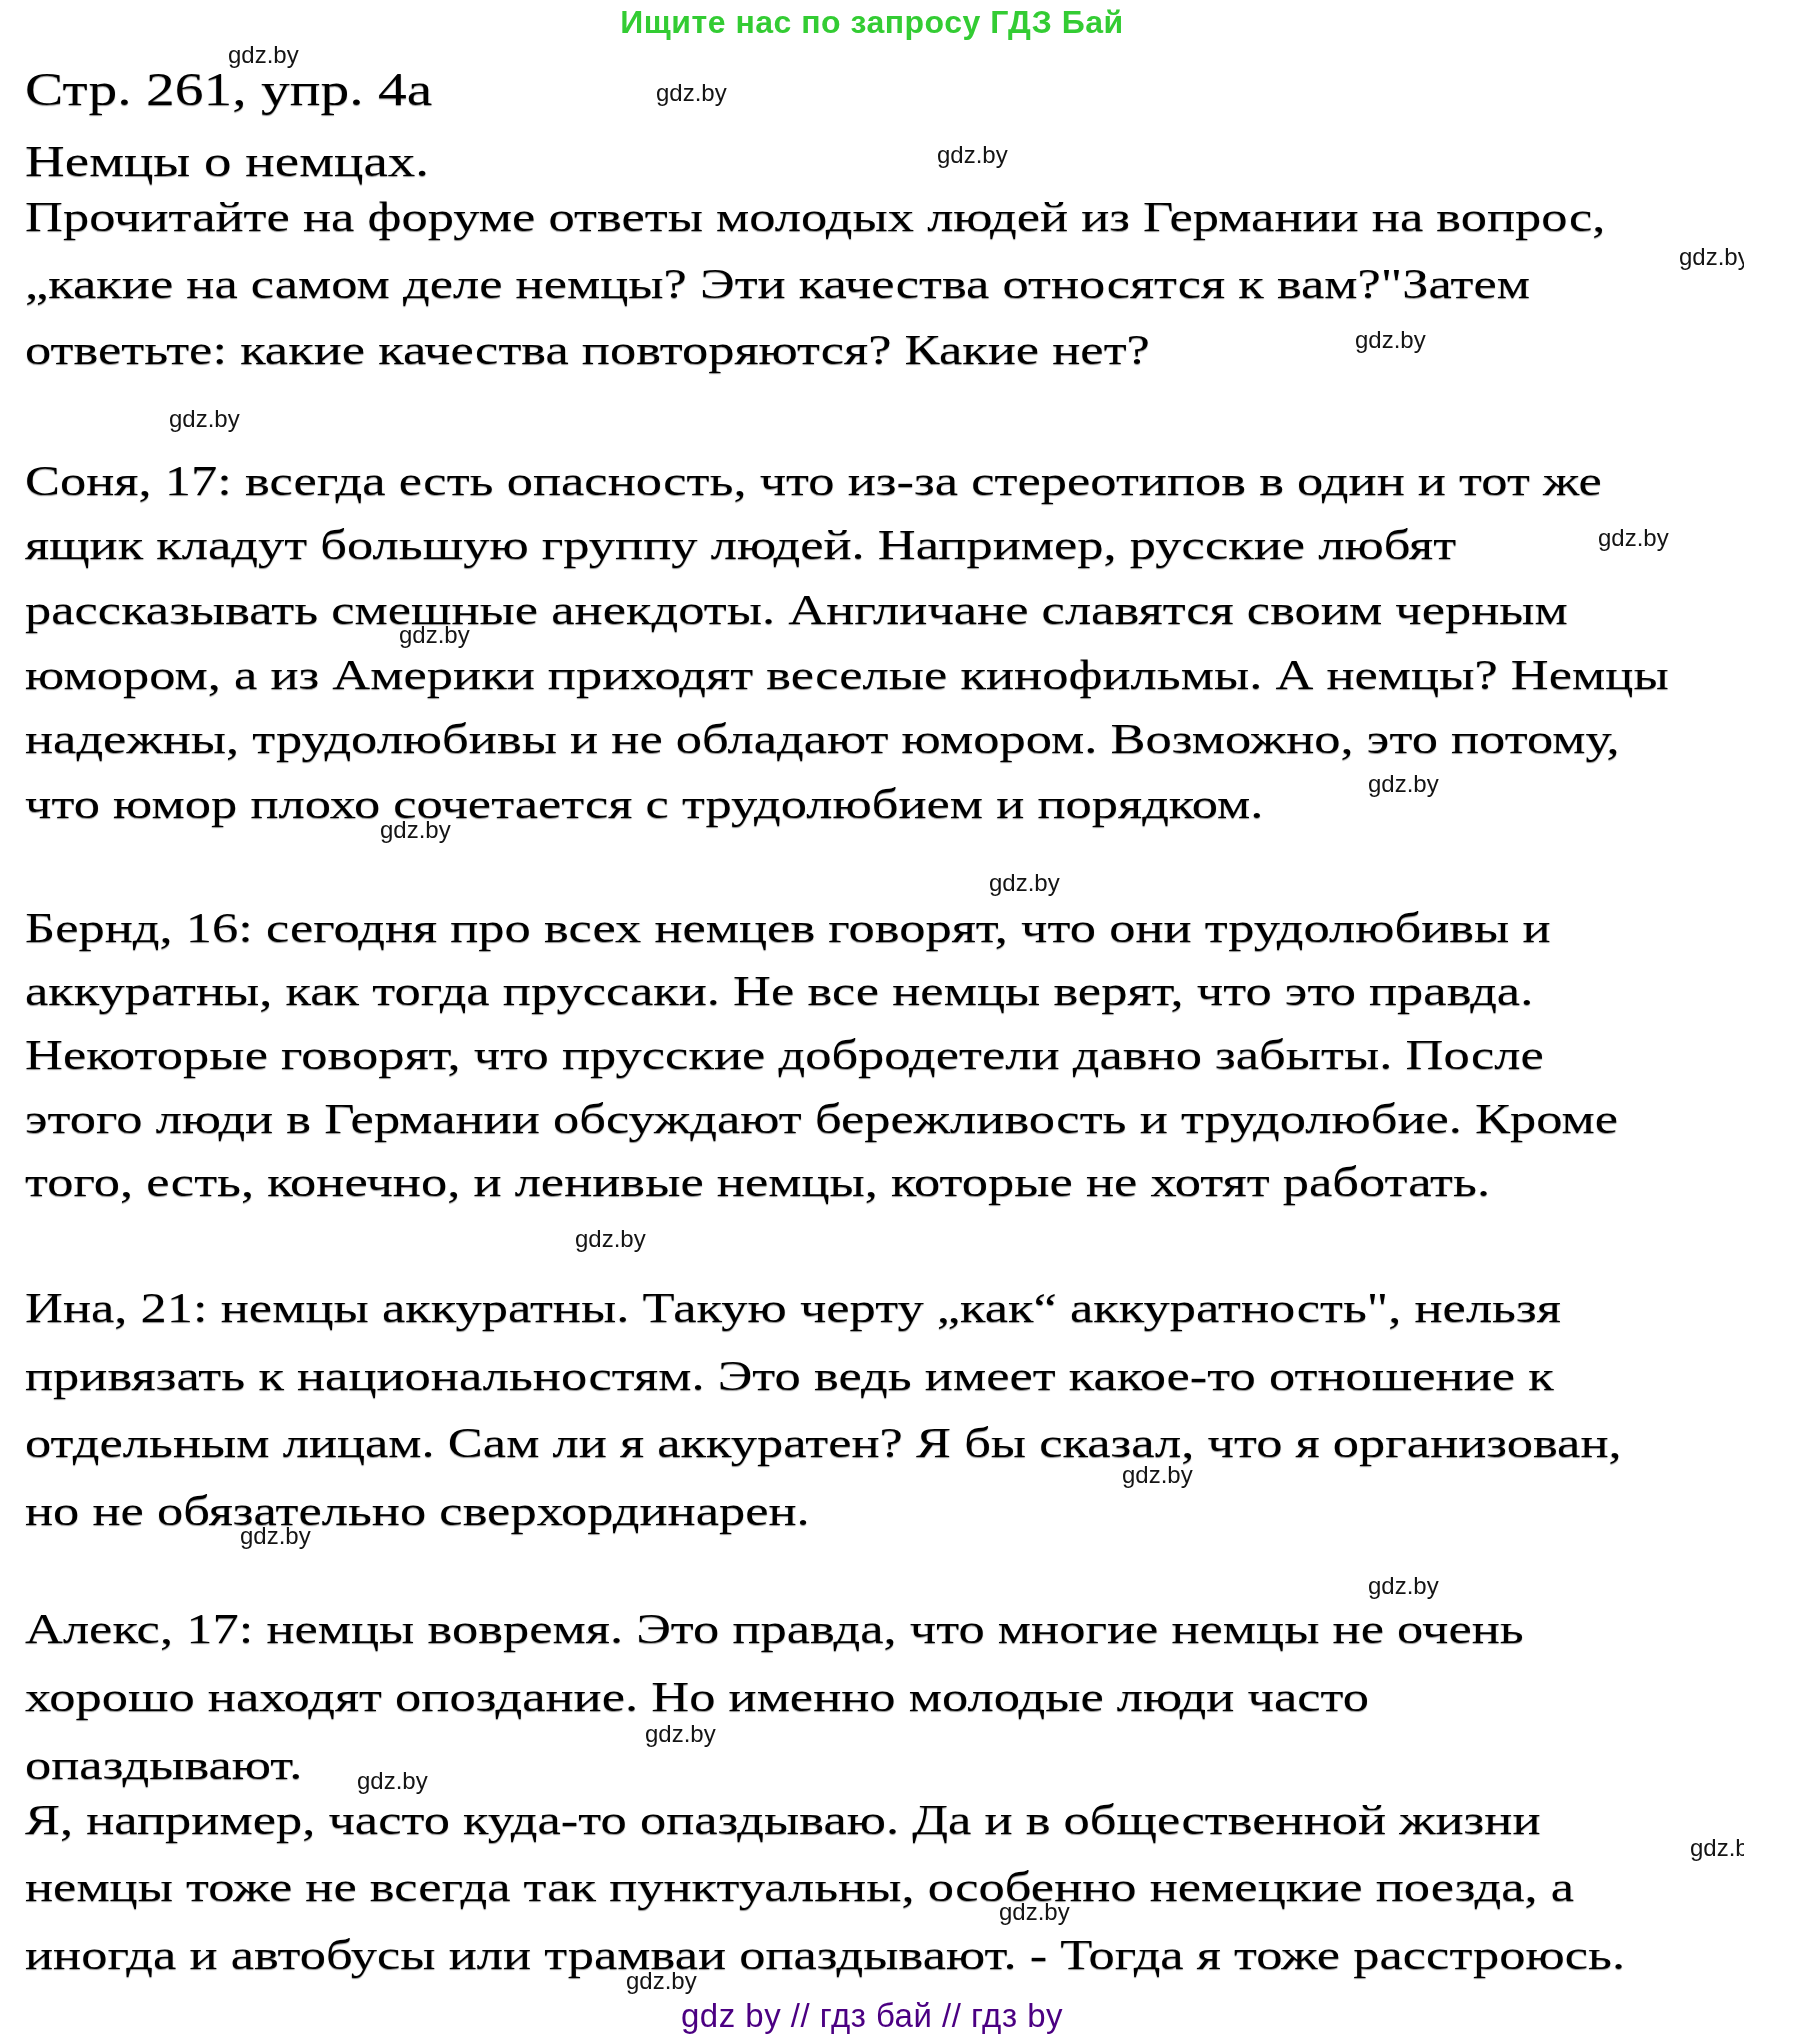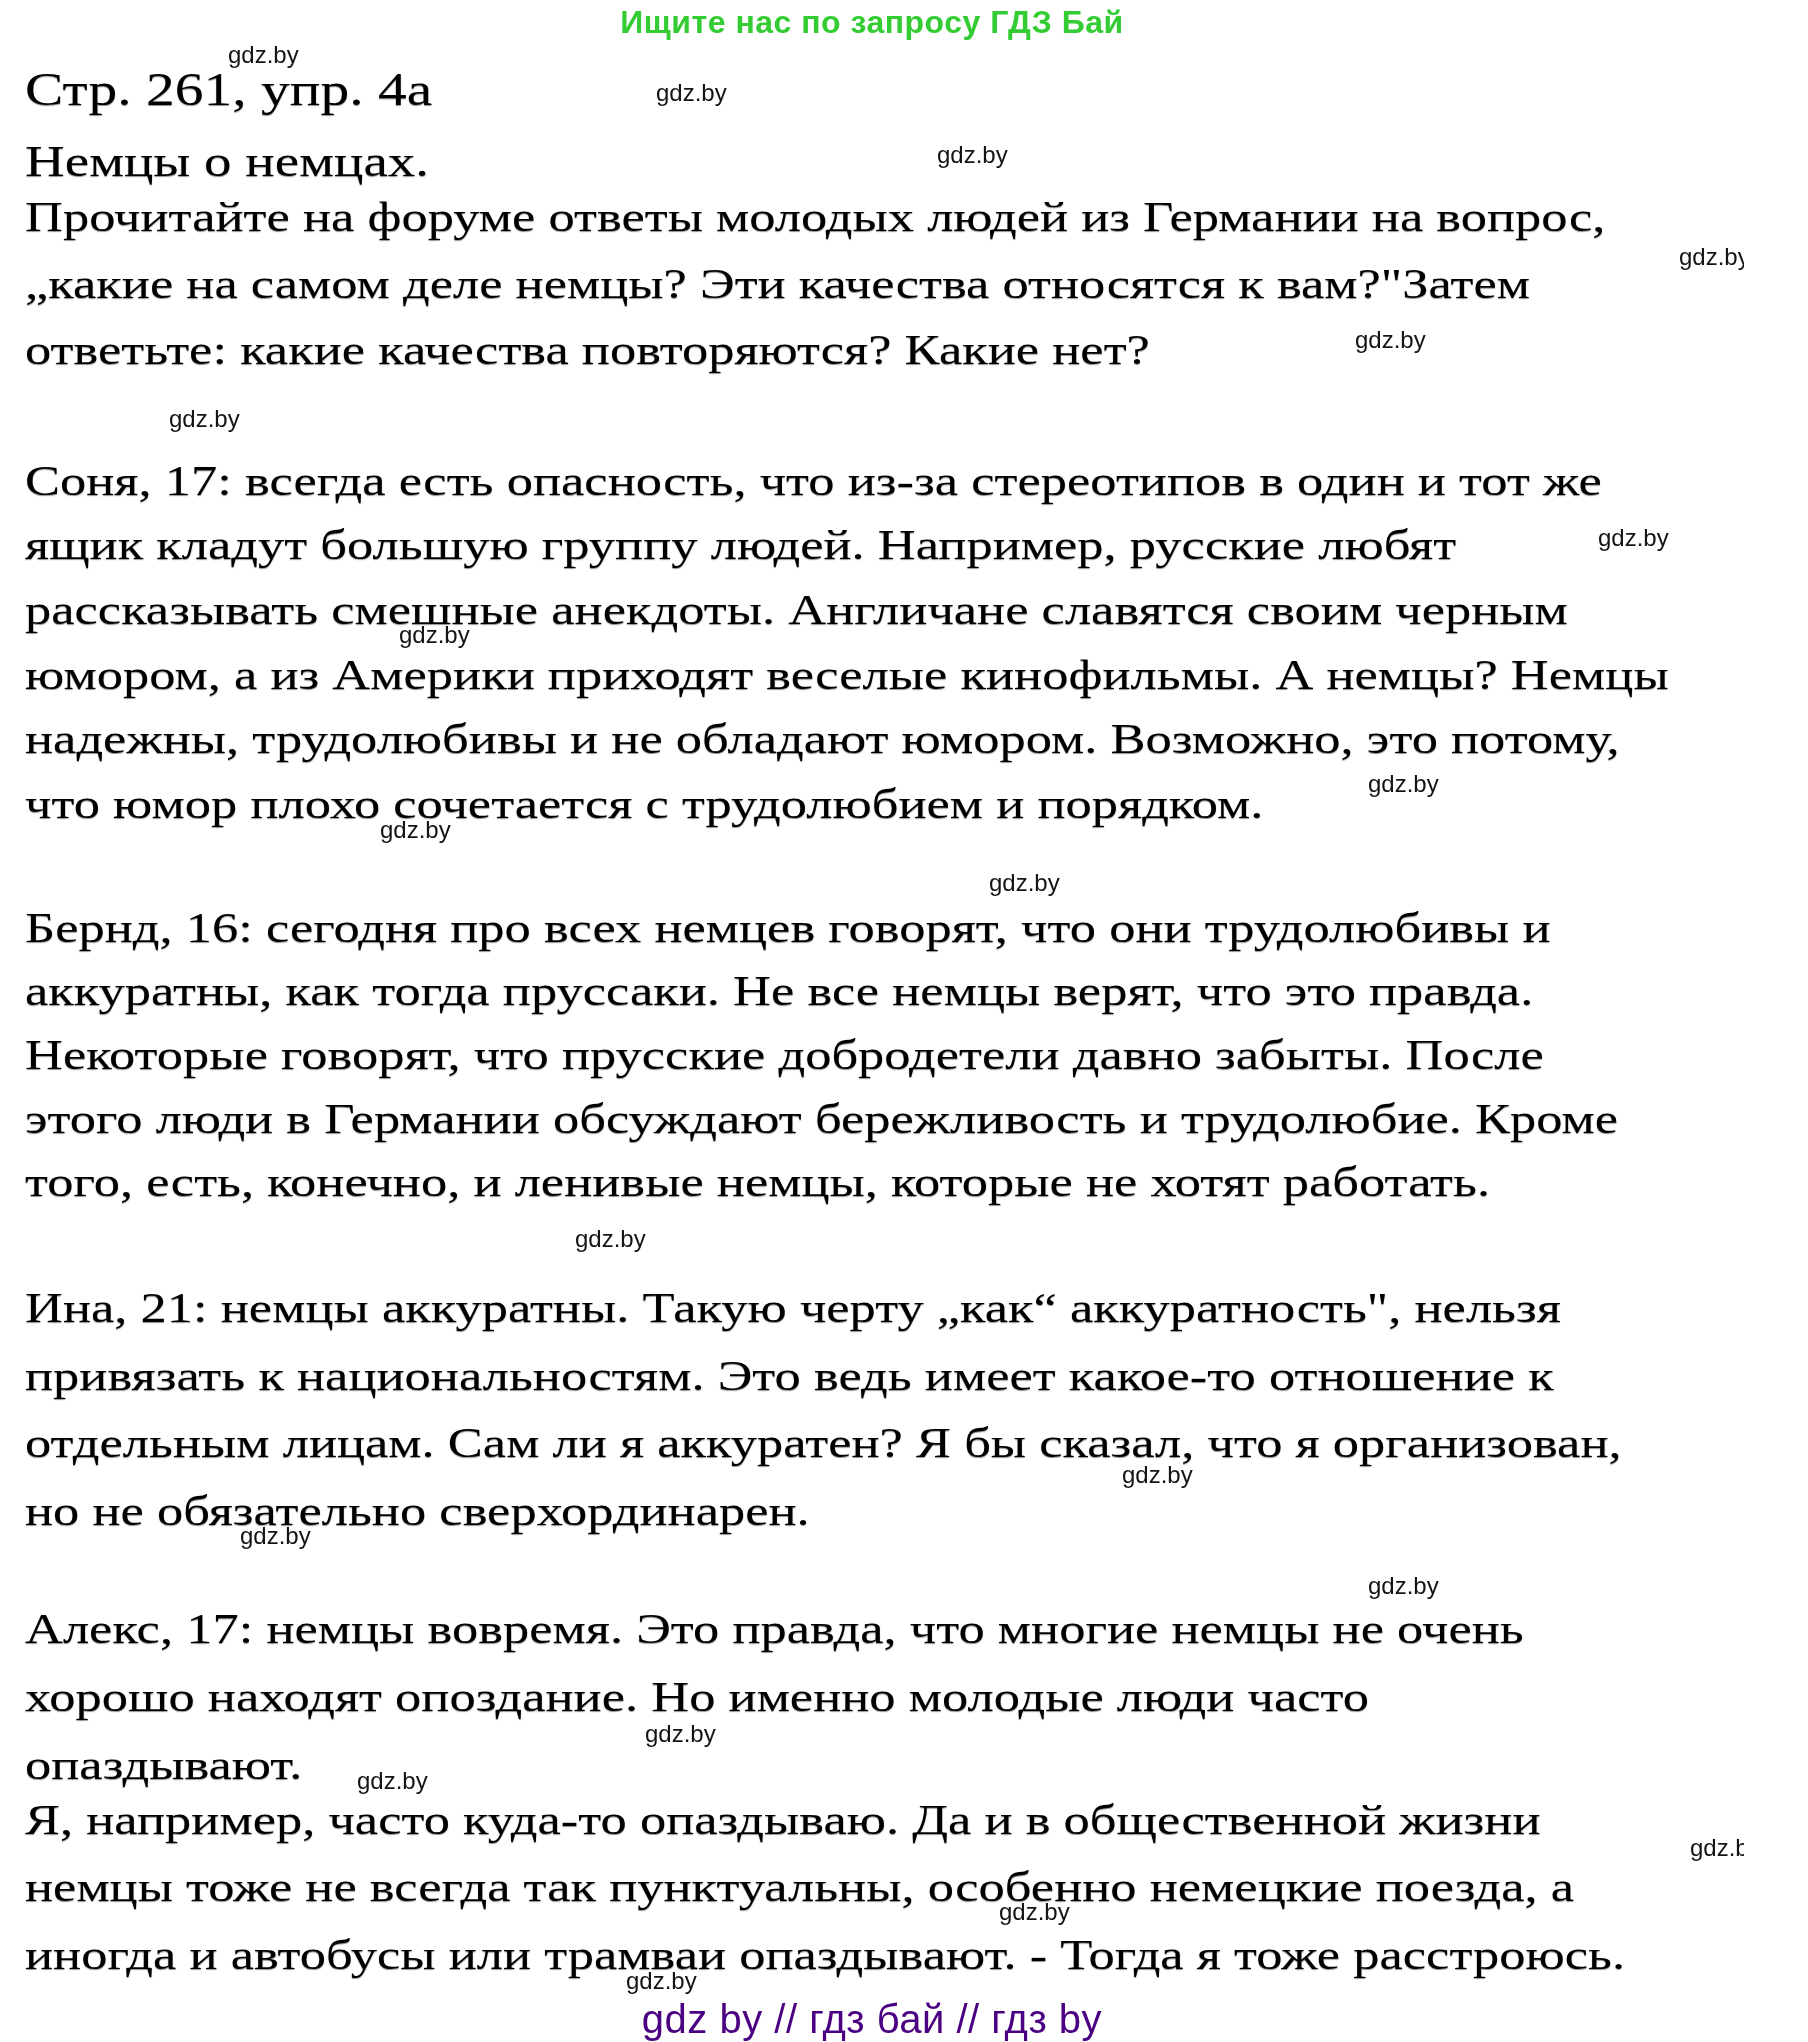--- a/index.html
+++ b/index.html
@@ -69,21 +69,21 @@
     color: #141414;
     white-space: nowrap;
   }
   .footer-tags {
     position: absolute;
     top: 1997px;
     left: 0;
     width: 100%;
     text-align: center;
     font-family: "Liberation Sans", sans-serif;
-    font-size: 40px;
+    font-size: 33px;
     font-weight: 500;
     letter-spacing: 0.5px;
   }
 </style>
 </head>
 <body>
 
 <div class="page">
   <div class="promo-banner" style="color: rgb(51, 204, 51);">Ищите нас по запросу ГДЗ Бай</div>
 

